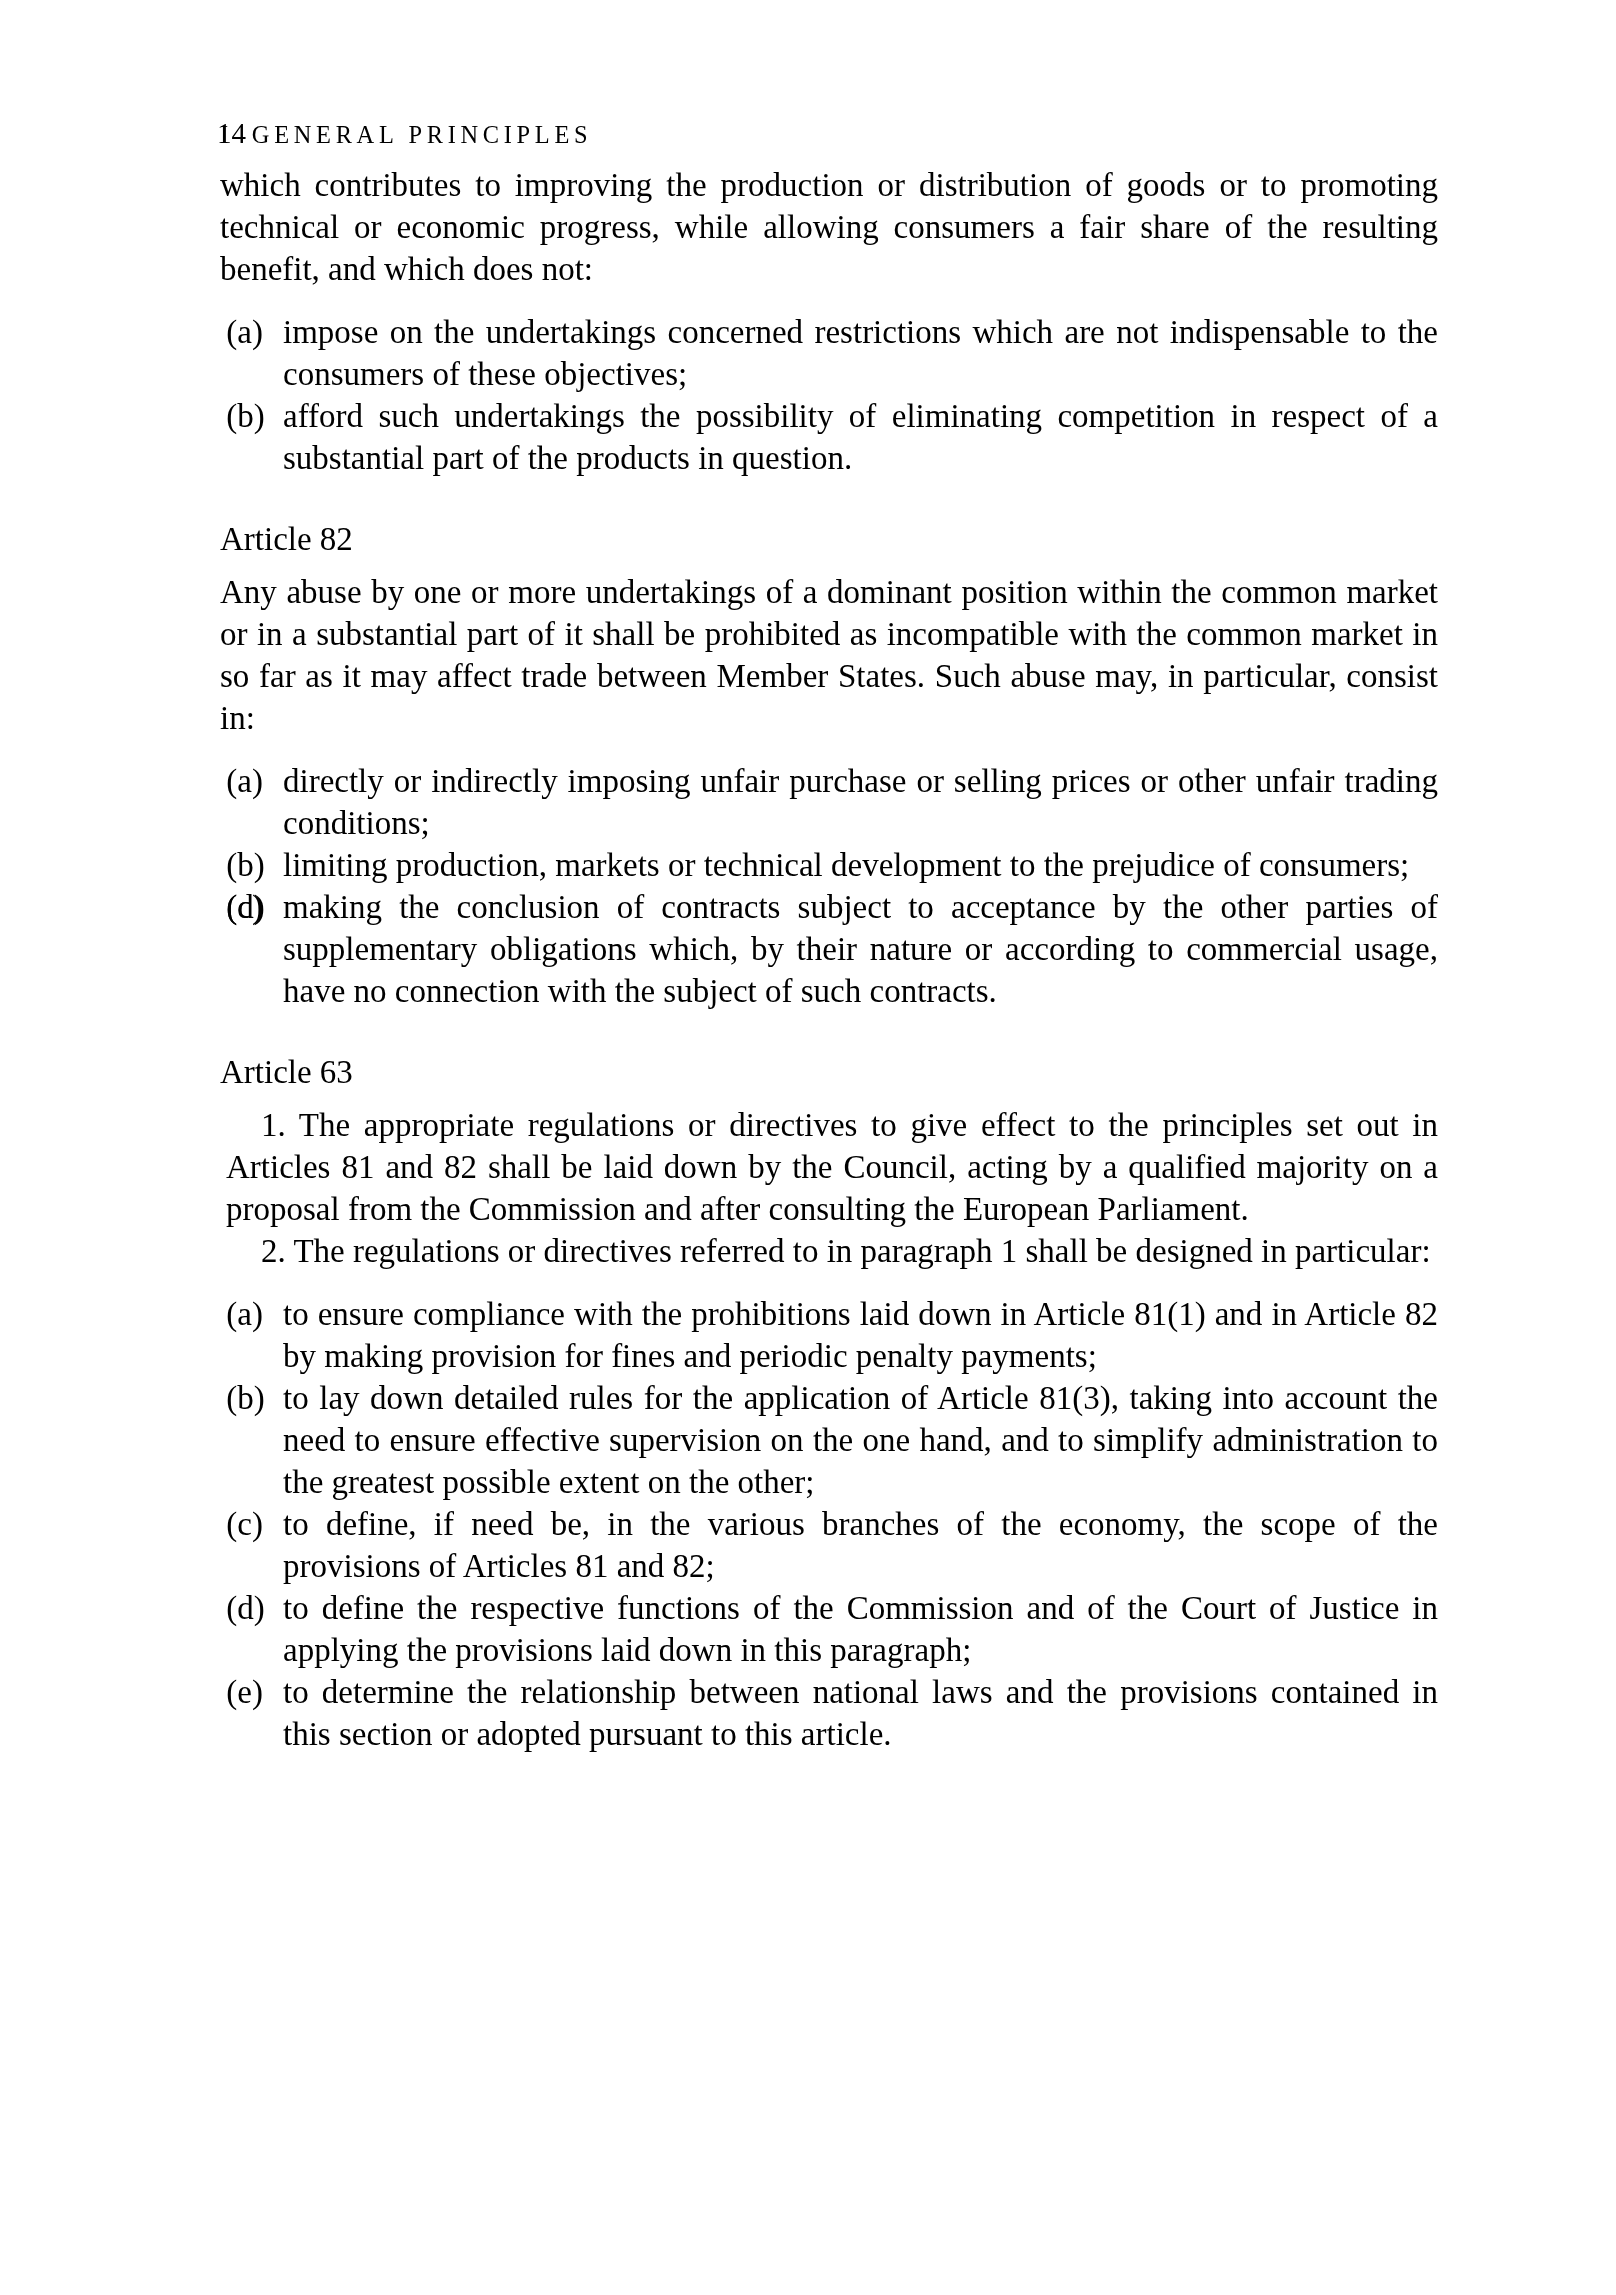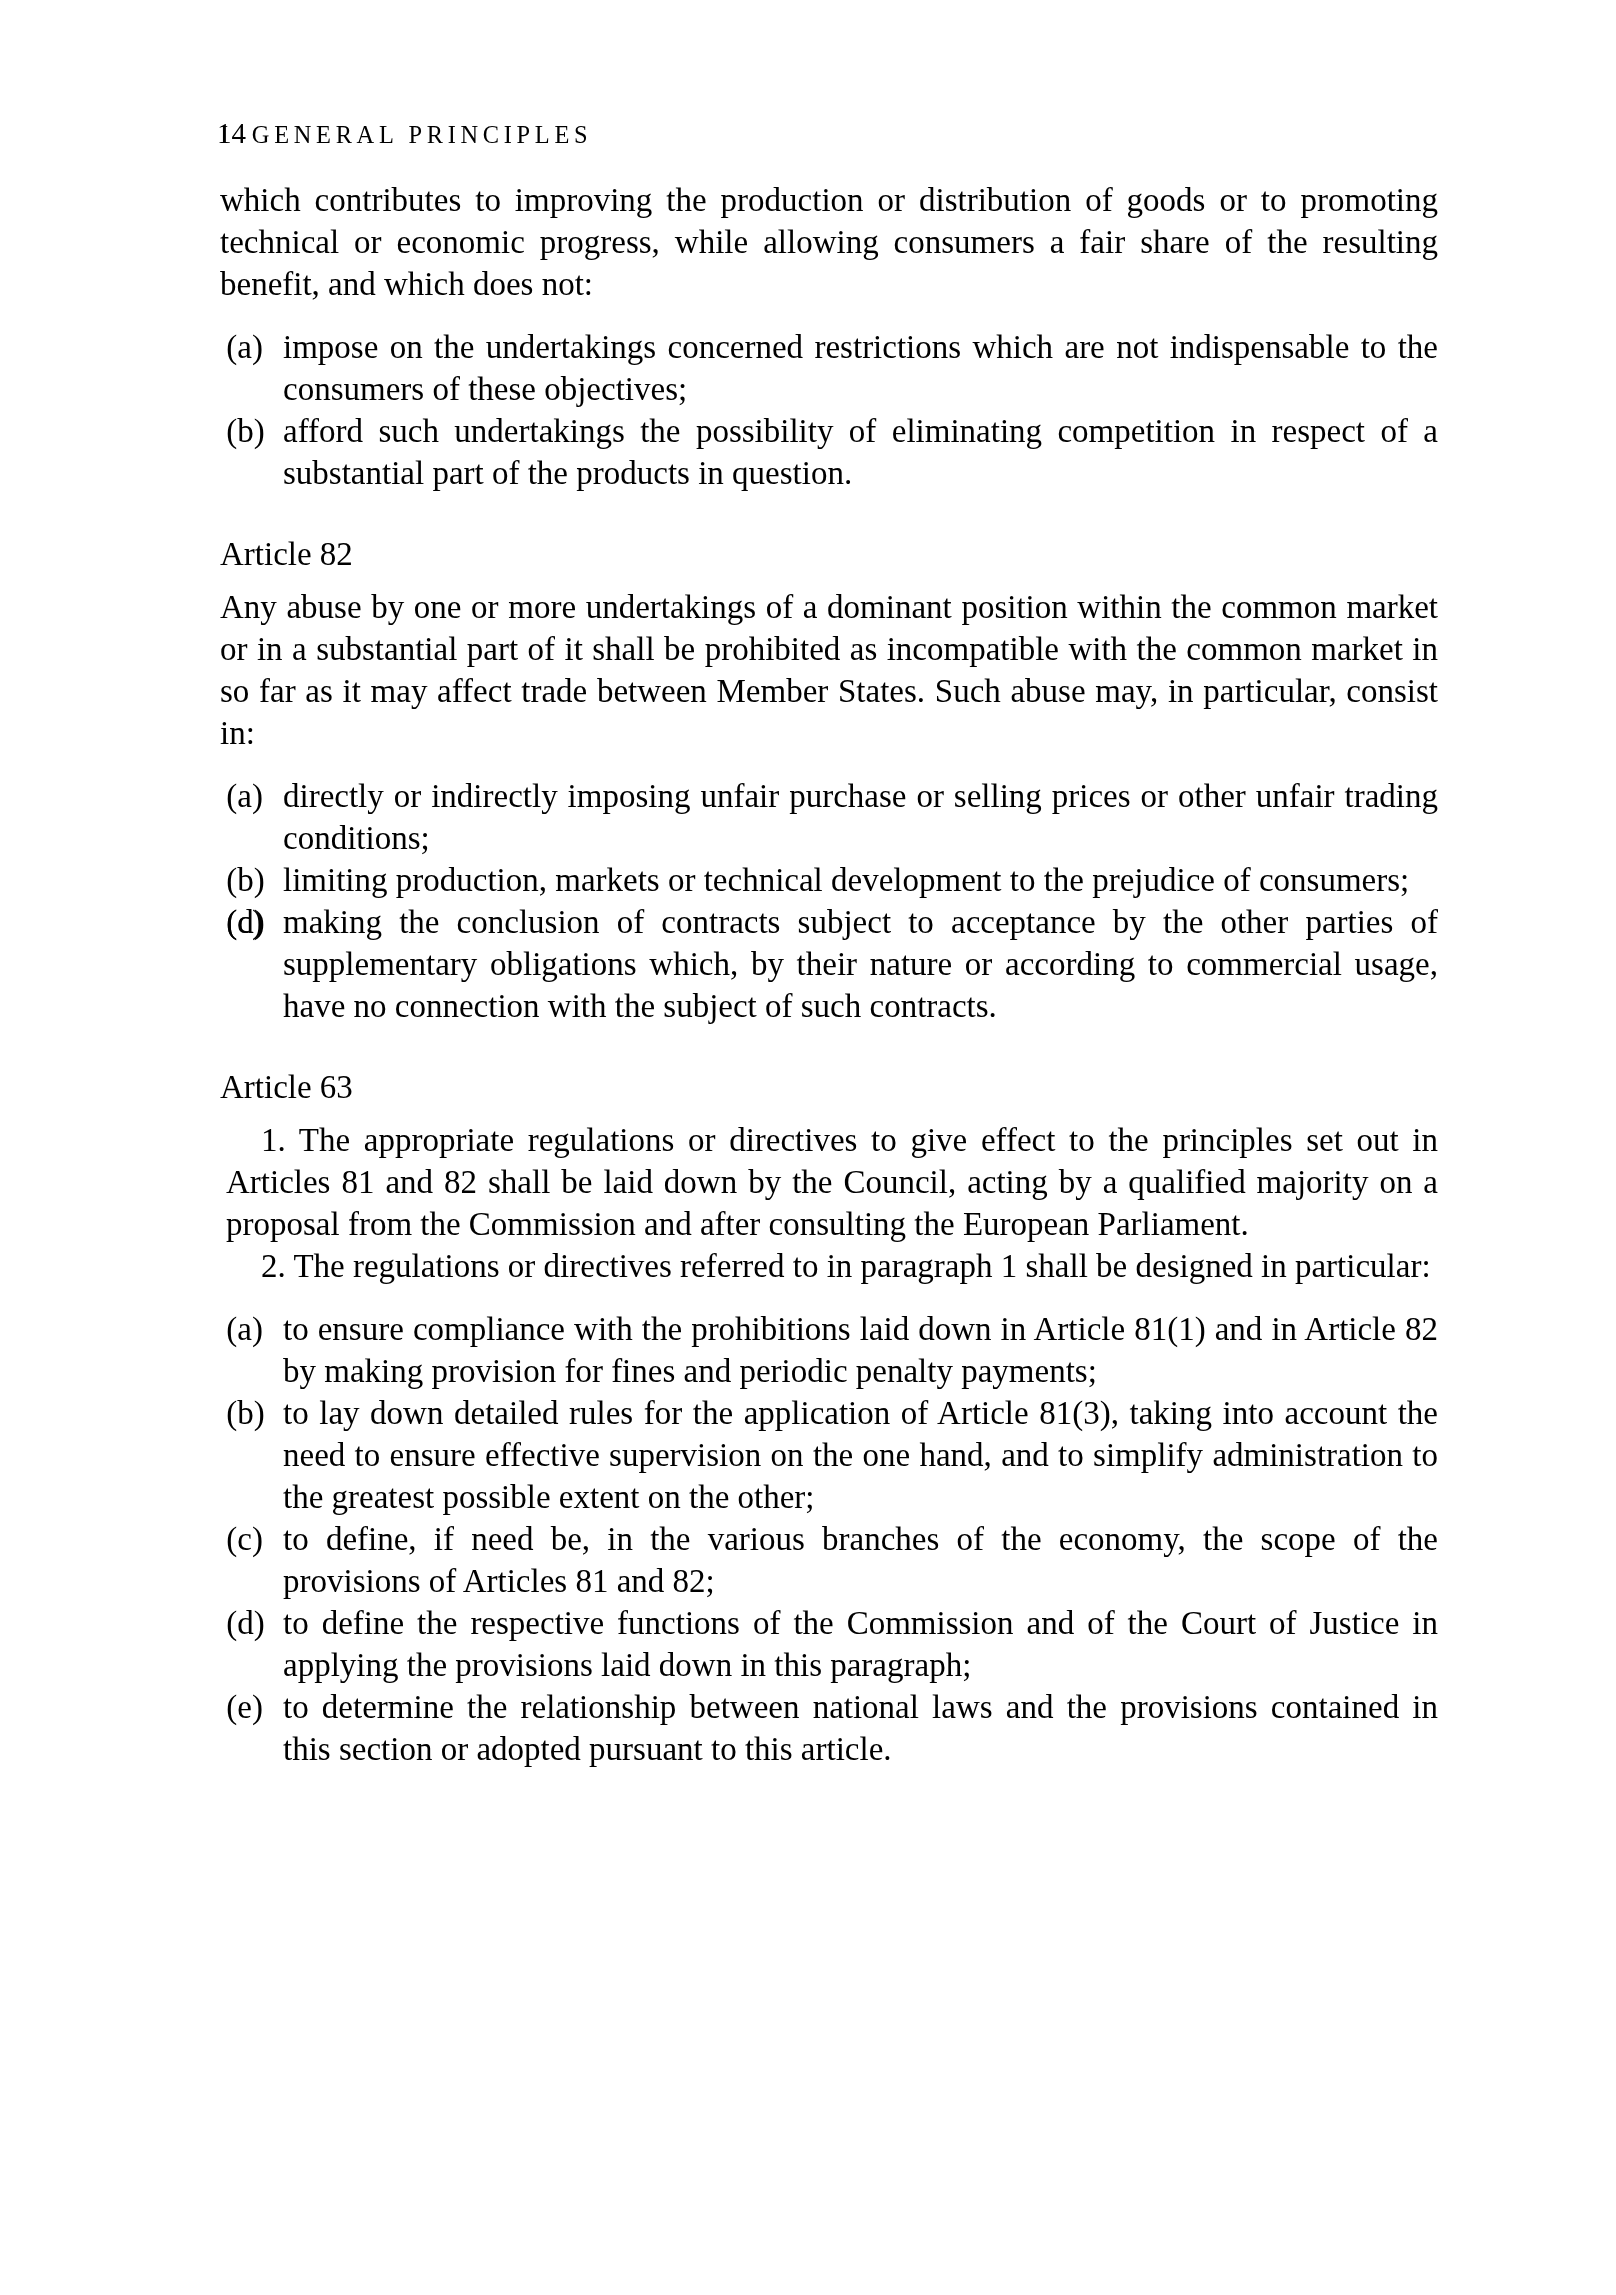--- a/index.html
+++ b/index.html
@@ -43,21 +43,21 @@
     padding-top: 3.1px;
   }
   .header-title .section-number {
     margin-right: 19px;
   }
   p.para {
     margin: 0;
     text-align: justify;
   }
   p.intro {
-    margin-top: 28px;
+    margin-top: 13px;
   }
   p.numbered {
     text-indent: 35px;
     margin-left: 6px;
   }
   ul.hang-list {
     list-style: none;
     margin: 21px 0 0 0;
     padding: 0;
   }

